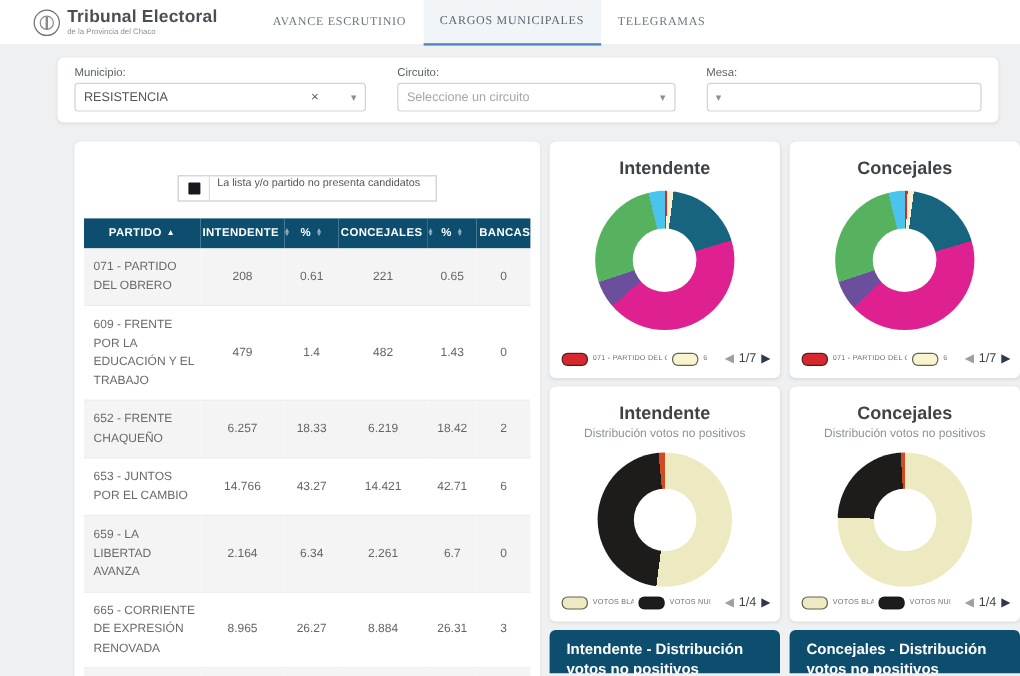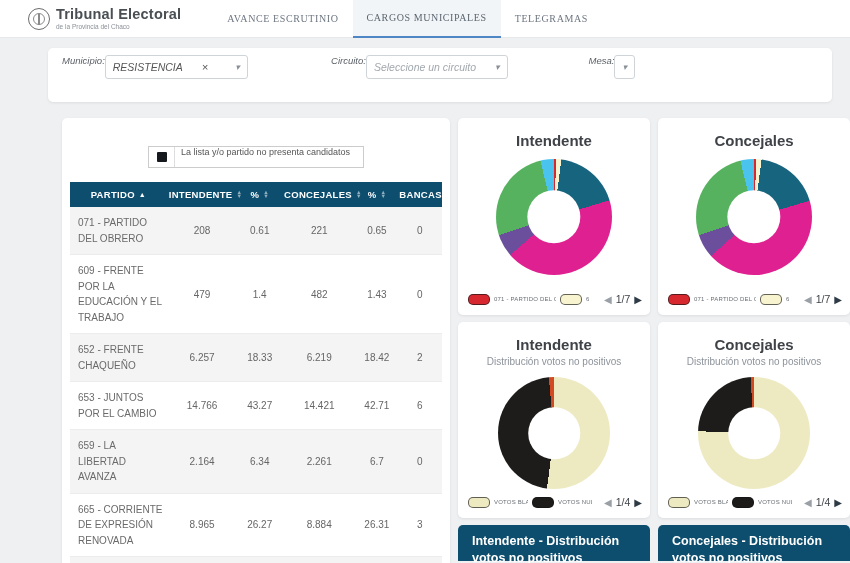--- a/index.html
+++ b/index.html
@@ -19,25 +19,25 @@
   .brand-sub { font-size:6.5px; color:#8a9097; margin-top:2px; }
   .nav { display:flex; align-items:stretch; margin-left:32px; height:38px;font-family:Liberation Serif, serif; }
   .nav-item { display:flex; align-items:center; padding:0 14px; font-size:10px;
     letter-spacing:.6px; color:#6d7681; cursor:pointer; }
   .nav-item.active { background:#f2f5f8; border-bottom:2px solid #4f86c6; color:#5b6670; }
 
   
   .filter-card { position:absolute; left:48px; top:48px; width:784px; height:54px;
     background:#fff; border-radius:4px; box-shadow:0 1px 3px rgba(0,0,0,.08);
     display:flex; gap:26px; padding:7px 14px; }
-  .filter-group { display:flex; flex-direction:row;font-style:italic; }
+  .filter-group { display:flex; flex-direction:column; }
   .filter-group .flabel { font-size:9.5px; color:#5c6268; margin-bottom:3px; }
   .select { border:1px solid #cfd4d9; border-radius:3px; height:24px; display:flex;
     align-items:center; padding:0 7px; font-size:10.5px; background:#fff; cursor:pointer;gap:19px; }
-  .g1 { width:250px; } .g2 { width:238px; } .g3 { width:236px;text-align:center; }
+  .g1 { width:250px; } .g2 { width:238px; } .g3 { width:236px; }
   .select .val { flex:1; color:#555; }
   .select .ph { flex:1; color:#a2a8ae; }
   .select .clear { color:#555; font-size:11px; margin-right:8px; cursor:pointer; }
   .select .caret { color:#8a9097; font-size:9px; }
 
   
   .content { position:absolute; left:62px; top:118px; width:772px;
     display:grid; grid-template-columns:388px 192px 192px; grid-template-rows:197px 196px 36px;
     column-gap:8px; row-gap:7px; }
 

